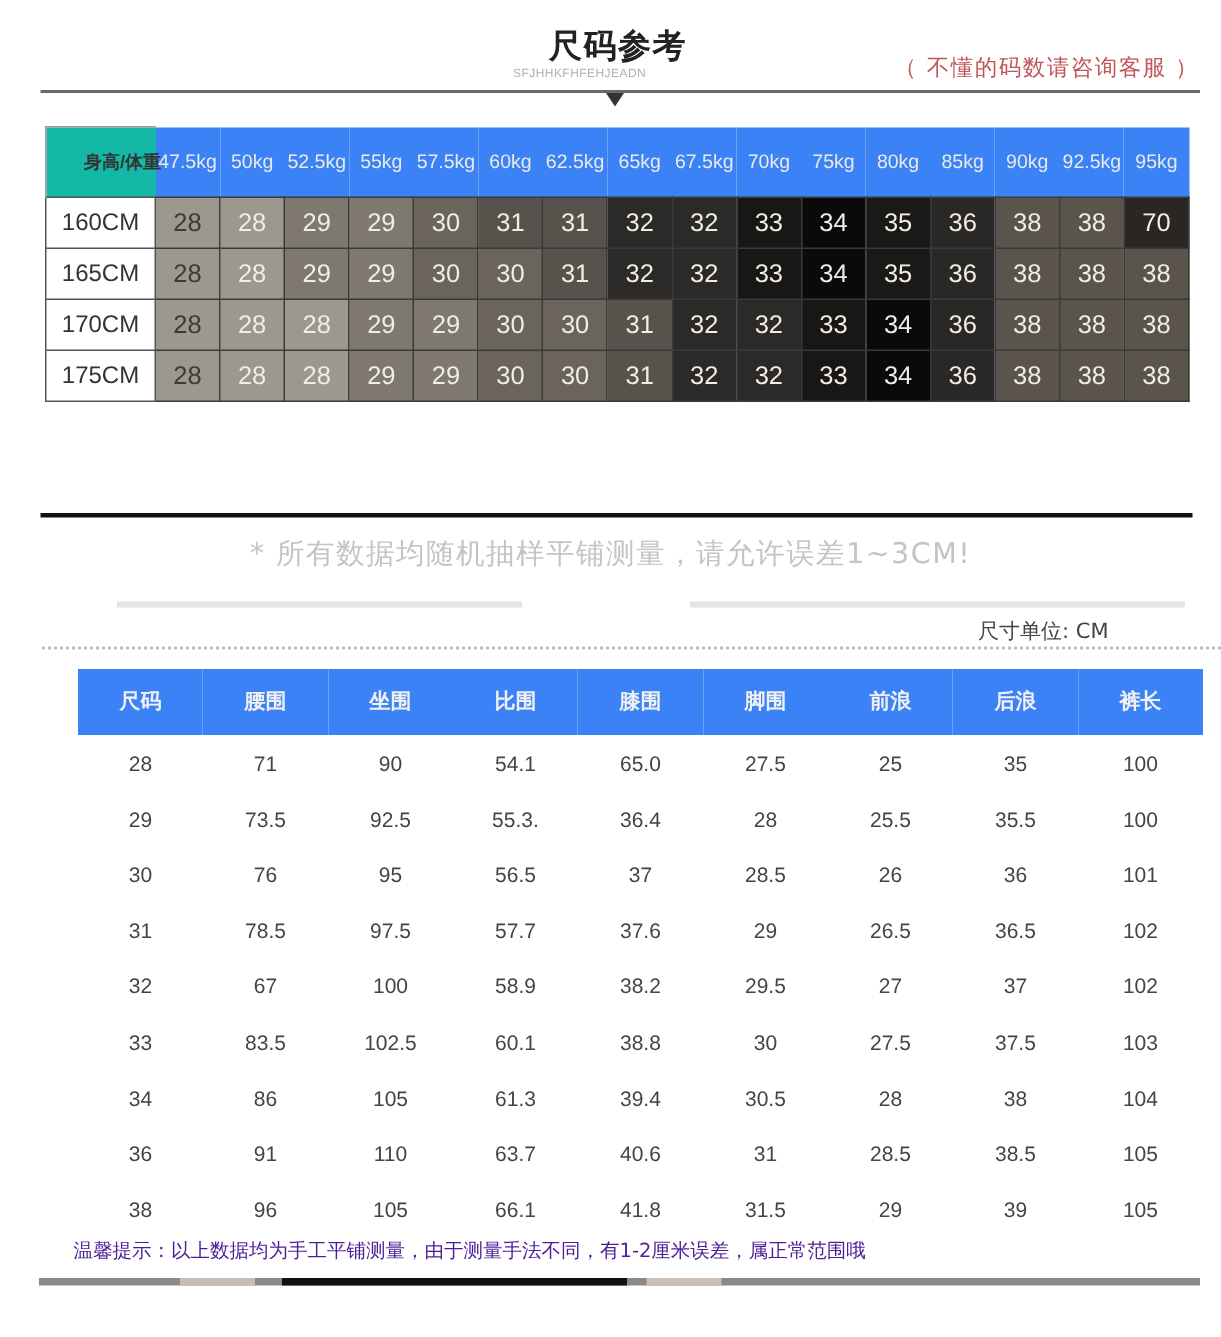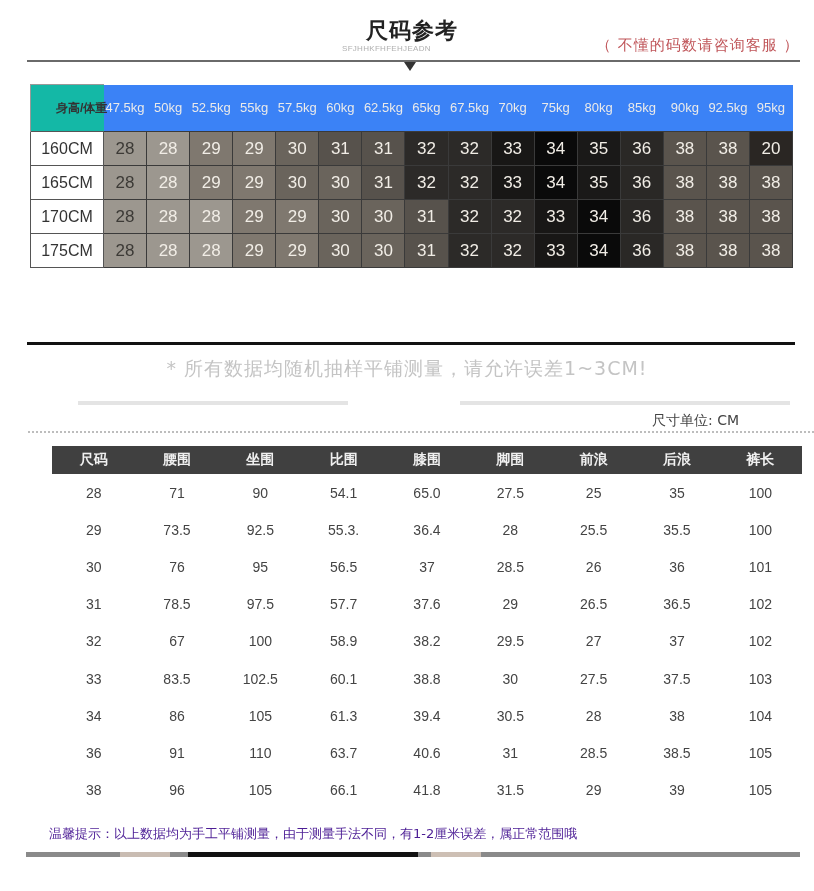--- a/index.html
+++ b/index.html
@@ -23,21 +23,21 @@
   .chart-bottom { left: 27px; top: 342px; width: 768px; height: 3px; background: #111; }
 
   .notice { left: 0; width: 814px; top: 356px; text-align: center; font-size: 19px; color: #c4c4c4; letter-spacing: 1px; font-family: "DejaVu Sans", sans-serif; }
   .bar-l { left: 78px; top: 401px; width: 270px; height: 4px; background: #e4e4e4; }
   .bar-r { left: 460px; top: 401px; width: 330px; height: 4px; background: #e4e4e4; }
   .unit { left: 652px; top: 412px; font-size: 14px; color: #444; font-family: "DejaVu Sans", sans-serif; }
   .dots { left: 28px; top: 431px; width: 786px; border-top: 2px dotted #bdbdbd; }
 
   
   .meas { left: 52px; top: 446px; width: 750px; border-collapse: collapse; table-layout: fixed; }
-  .meas th { background: #404040; color: #f0f0f0; font-size: 14px; font-weight: bold; height: 28px; padding: 0; font-family: "DejaVu Sans", sans-serif; }
+  .meas th { background: #3b82f6; color: #f0f0f0; font-size: 14px; font-weight: bold; height: 44px; padding: 0; font-family: "DejaVu Sans", sans-serif; }
   .meas td { height: 37.2px; text-align: center; font-size: 14px; color: #444; padding: 0; }
 
   .tip { left: 49px; top: 825px; font-size: 13px; color: #4c1d95; font-family: "DejaVu Sans", sans-serif; }
   .foot-bar { left: 26px; top: 852px; width: 774px; height: 5px; background: #8a8a8a; }
   .foot-bar .seg1 { position: absolute; left: 94px; width: 50px; height: 5px; background: #c9bcb2; }
   .foot-bar .seg2 { position: absolute; left: 162px; width: 230px; height: 5px; background: #111; }
   .foot-bar .seg3 { position: absolute; left: 405px; width: 50px; height: 5px; background: #cdbfb4; }
 </style>
 </head>
 <body>
@@ -85,21 +85,21 @@
         <td style="background: rgb(87, 82, 76);">31</td>
         <td style="background: rgb(87, 82, 76);">31</td>
         <td style="background: rgb(44, 42, 40);">32</td>
         <td style="background: rgb(44, 42, 40);">32</td>
         <td style="background: rgb(24, 23, 22);">33</td>
         <td style="background: rgb(10, 10, 10);">34</td>
         <td style="background: rgb(26, 25, 24);">35</td>
         <td style="background: rgb(42, 40, 38);">36</td>
         <td style="background: rgb(90, 84, 77);">38</td>
         <td style="background: rgb(90, 84, 77);">38</td>
-        <td style="background: rgb(42, 38, 35);">20</td>
+        <td style="background: rgb(42, 38, 35);">70</td>
       </tr>
       <tr>
         <td class="label">165CM</td>
         <td style="background: rgb(156, 151, 143); color: rgb(60, 58, 54);">28</td>
         <td style="background: rgb(156, 151, 143);">28</td>
         <td style="background: rgb(127, 120, 111);">29</td>
         <td style="background: rgb(127, 120, 111);">29</td>
         <td style="background: rgb(106, 100, 92);">30</td>
         <td style="background: rgb(106, 100, 92);">30</td>
         <td style="background: rgb(87, 82, 76);">31</td>

